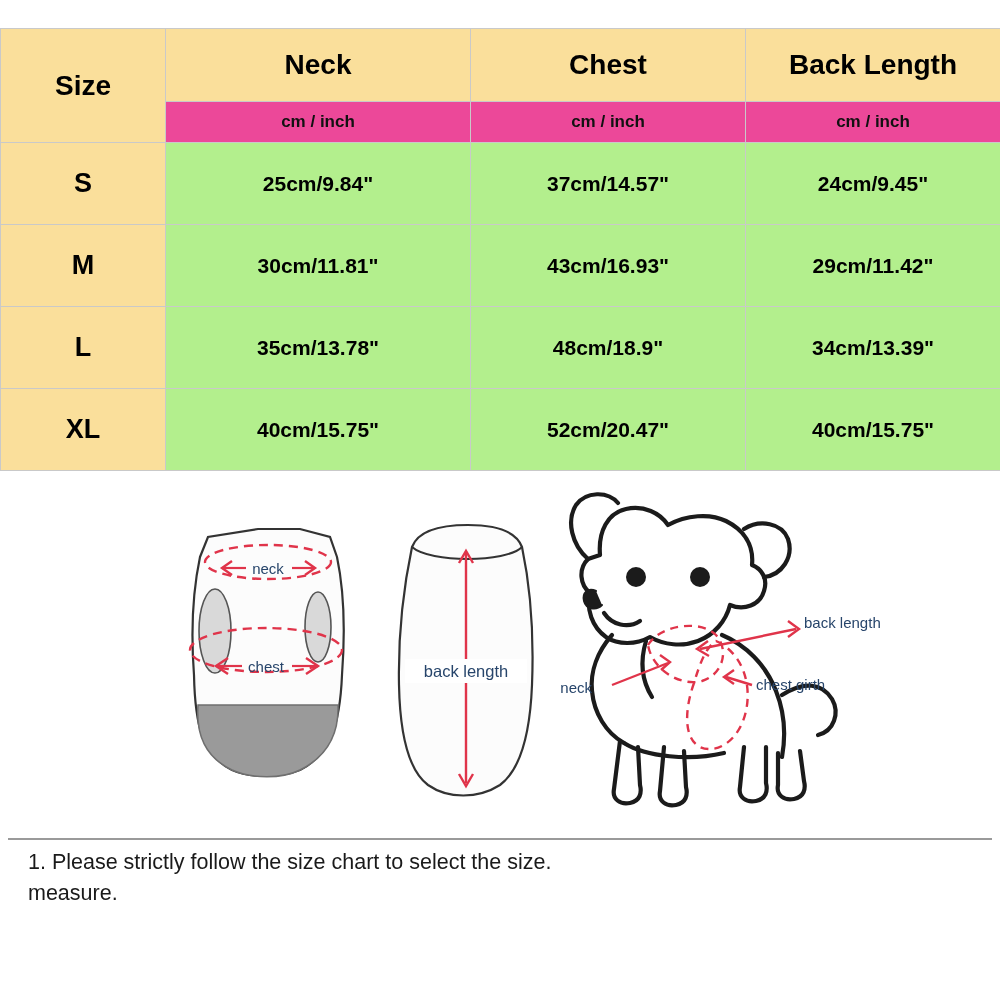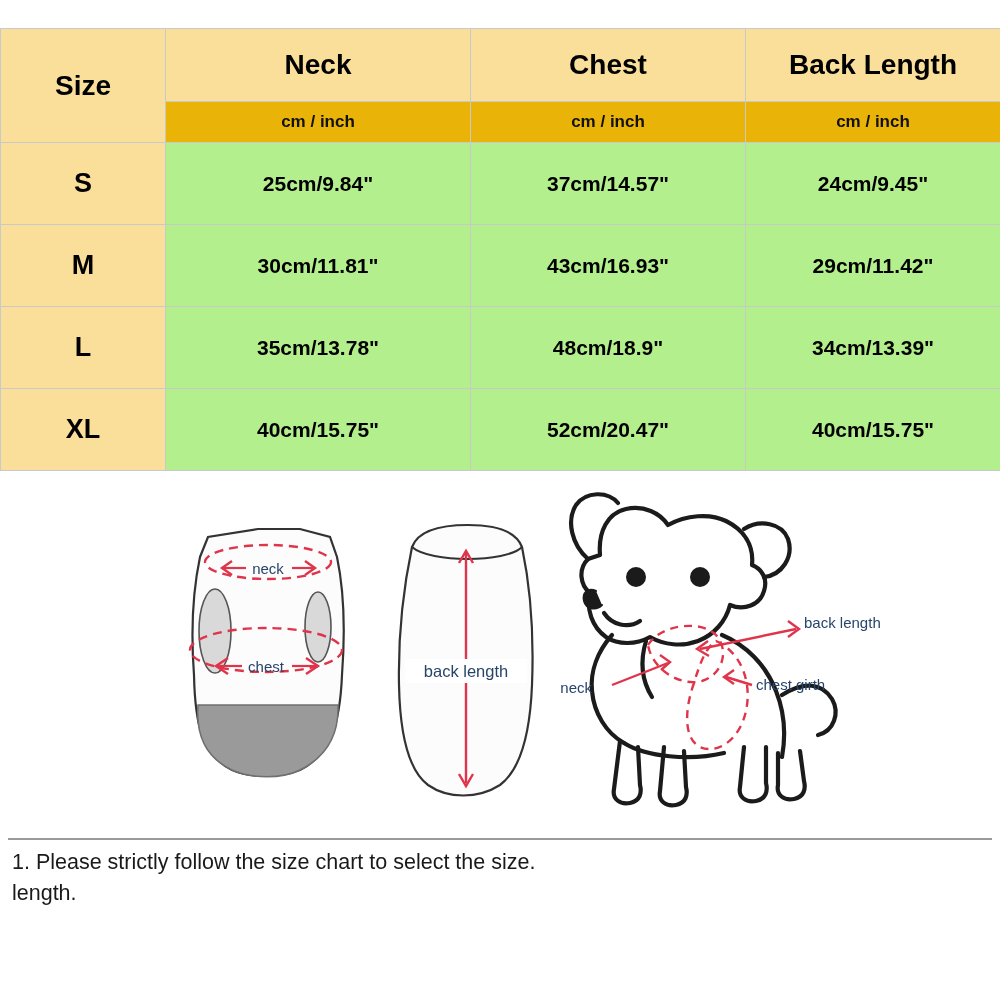--- a/index.html
+++ b/index.html
@@ -43,21 +43,21 @@
   .hdr {
     background: #fadf9b;
     color: #000;
     font-weight: bold;
     font-size: 28px;
   }
   .hdr-main {
     height: 72px;
   }
   .unit-row td {
-    background: #eab308;
+    background: #ec4899;
     font-size: 17px;
     font-weight: bold;
     height: 40px;
     color: #111;
   }
   .size-cell {
     background: #fadf9b;
     font-weight: bold;
     font-size: 27px;
     color: #000;
@@ -98,21 +98,21 @@
   .divider {
     width: 100%;
     height: 2px;
     background: #9a9a9a;
     margin-bottom: 8px;
   }
   .note-line {
     font-size: 21.5px;
     color: #1a1a1a;
     line-height: 1.33;
-    margin: 0 0 2px 4px;
+    margin: 0 0 2px 20px;
     font-family: "Liberation Sans", sans-serif;
   }
 </style>
 </head>
 <body>
 
 <div class="page">
 
   <table class="size-table">
     <colgroup>
@@ -265,16 +265,16 @@
         <line x1="752" y1="200" x2="726" y2="192" stroke="#e0344a" stroke-width="2.4"></line>
         <path d="M734 185 L724 192 L734 199" fill="none" stroke="#e0344a" stroke-width="2.4"></path>
         <text x="756" y="205" font-family="Liberation Sans, sans-serif" font-size="15" fill="#27456b" text-anchor="start">chest girth</text>
       </g>
     </svg>
   </div>
 
   <div class="notes">
     <div class="divider"></div>
     <p class="note-line">1. Please strictly follow the size chart  to select the size.</p>
-    <p class="note-line">length.</p>
+    <p class="note-line">measure.</p>
   </div>
 
 </div>
 
 </body></html>

